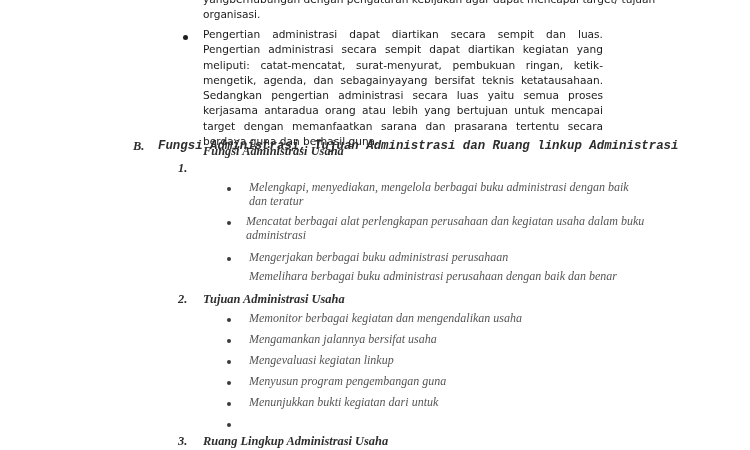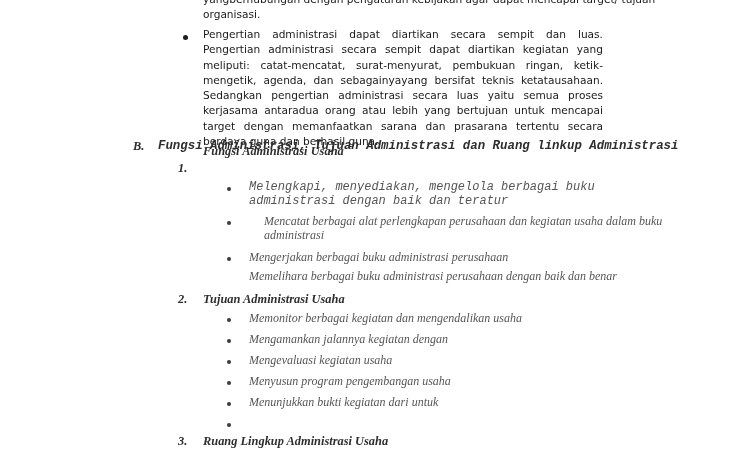--- a/index.html
+++ b/index.html
@@ -46,44 +46,44 @@
   <span class="bullet-dot" style="left:162px; top:35px;"></span>
   <div class="block sans justify" style="left:182px; top:27px; width:400px;">Pengertian administrasi dapat diartikan secara sempit dan luas. Pengertian administrasi secara sempit dapat diartikan kegiatan yang meliputi: catat-mencatat, surat-menyurat, pembukuan ringan, ketik-mengetik, agenda, dan sebagainyayang bersifat teknis ketatausahaan. Sedangkan pengertian administrasi secara luas yaitu semua proses kerjasama antaradua orang atau lebih yang bertujuan untuk mencapai target dengan memanfaatkan sarana dan prasarana tertentu secara berdaya guna dan berhasil guna.</div>
 
   <div class="block serif-h" style="left:112px; top:139px;">B.</div>
   <div class="block serif-h" style="left:137px; top:139px;font-family:Liberation Mono, monospace;">Fungsi Administrasi, Tujuan Administrasi dan Ruang linkup Administrasi</div>
 
   <div class="block serif-h" style="left:157px; top:161px;">1.</div>
   <div class="block serif-h" style="left:182px; top:144px;text-align:center;">Fungsi Administrasi Usaha</div>
 
   <span class="sub-dot" style="left:206px; top:187px;"></span>
-  <div class="block serif-i" style="left:228px; top:181px; width:400px;font-family:Liberation Mono, monospace;">Melengkapi, menyediakan, mengelola berbagai buku administrasi dengan baik dan teratur</div>
+  <div class="block serif-i" style="left:228px; top:181px; width:400px;">Melengkapi, menyediakan, mengelola berbagai buku administrasi dengan baik dan teratur</div>
 
   <span class="sub-dot" style="left:206px; top:221px;"></span>
-  <div class="block serif-i" style="left:243px; top:215px; width:405px;">Mencatat berbagai alat perlengkapan perusahaan dan kegiatan usaha dalam buku administrasi</div>
+  <div class="block serif-i" style="left:225px; top:215px; width:405px;">Mencatat berbagai alat perlengkapan perusahaan dan kegiatan usaha dalam buku administrasi</div>
 
   <span class="sub-dot" style="left:206px; top:257px;"></span>
   <div class="block serif-i" style="left:228px; top:251px; white-space:nowrap;">Mengerjakan berbagai buku administrasi perusahaan</div>
 
   <div class="block serif-i" style="left:228px; top:270px; white-space:nowrap;">Memelihara berbagai buku administrasi perusahaan dengan baik dan benar</div>
 
   <div class="block serif-h" style="left:157px; top:292px;">2.</div>
   <div class="block serif-h" style="left:182px; top:292px;">Tujuan Administrasi Usaha</div>
 
   <span class="sub-dot" style="left:206px; top:318px;"></span>
   <div class="block serif-i" style="left:228px; top:312px; white-space:nowrap;">Memonitor berbagai kegiatan dan mengendalikan usaha</div>
 
   <span class="sub-dot" style="left:206px; top:339px;"></span>
-  <div class="block serif-i" style="left:228px; top:333px; white-space:nowrap;">Mengamankan jalannya kegiatan dengan</div>
+  <div class="block serif-i" style="left:228px; top:333px; white-space:nowrap;">Mengamankan jalannya bersifat usaha</div>
 
   <span class="sub-dot" style="left:206px; top:360px;"></span>
-  <div class="block serif-i" style="left:228px; top:354px; white-space:nowrap;">Mengevaluasi kegiatan usaha</div>
+  <div class="block serif-i" style="left:228px; top:354px; white-space:nowrap;">Mengevaluasi kegiatan linkup</div>
 
   <span class="sub-dot" style="left:206px; top:381px;"></span>
-  <div class="block serif-i" style="left:228px; top:375px; white-space:nowrap;">Menyusun program pengembangan usaha</div>
+  <div class="block serif-i" style="left:228px; top:375px; white-space:nowrap;">Menyusun program pengembangan guna</div>
 
   <span class="sub-dot" style="left:206px; top:402px;"></span>
   <div class="block serif-i" style="left:228px; top:396px; white-space:nowrap;">Menunjukkan bukti kegiatan dari untuk</div>
 
   <span class="sub-dot" style="left:206px; top:423px;"></span>
 
   <div class="block serif-h" style="left:157px; top:434px;">3.</div>
   <div class="block serif-h" style="left:182px; top:434px;">Ruang Lingkup Administrasi Usaha</div>
 
 </div>

